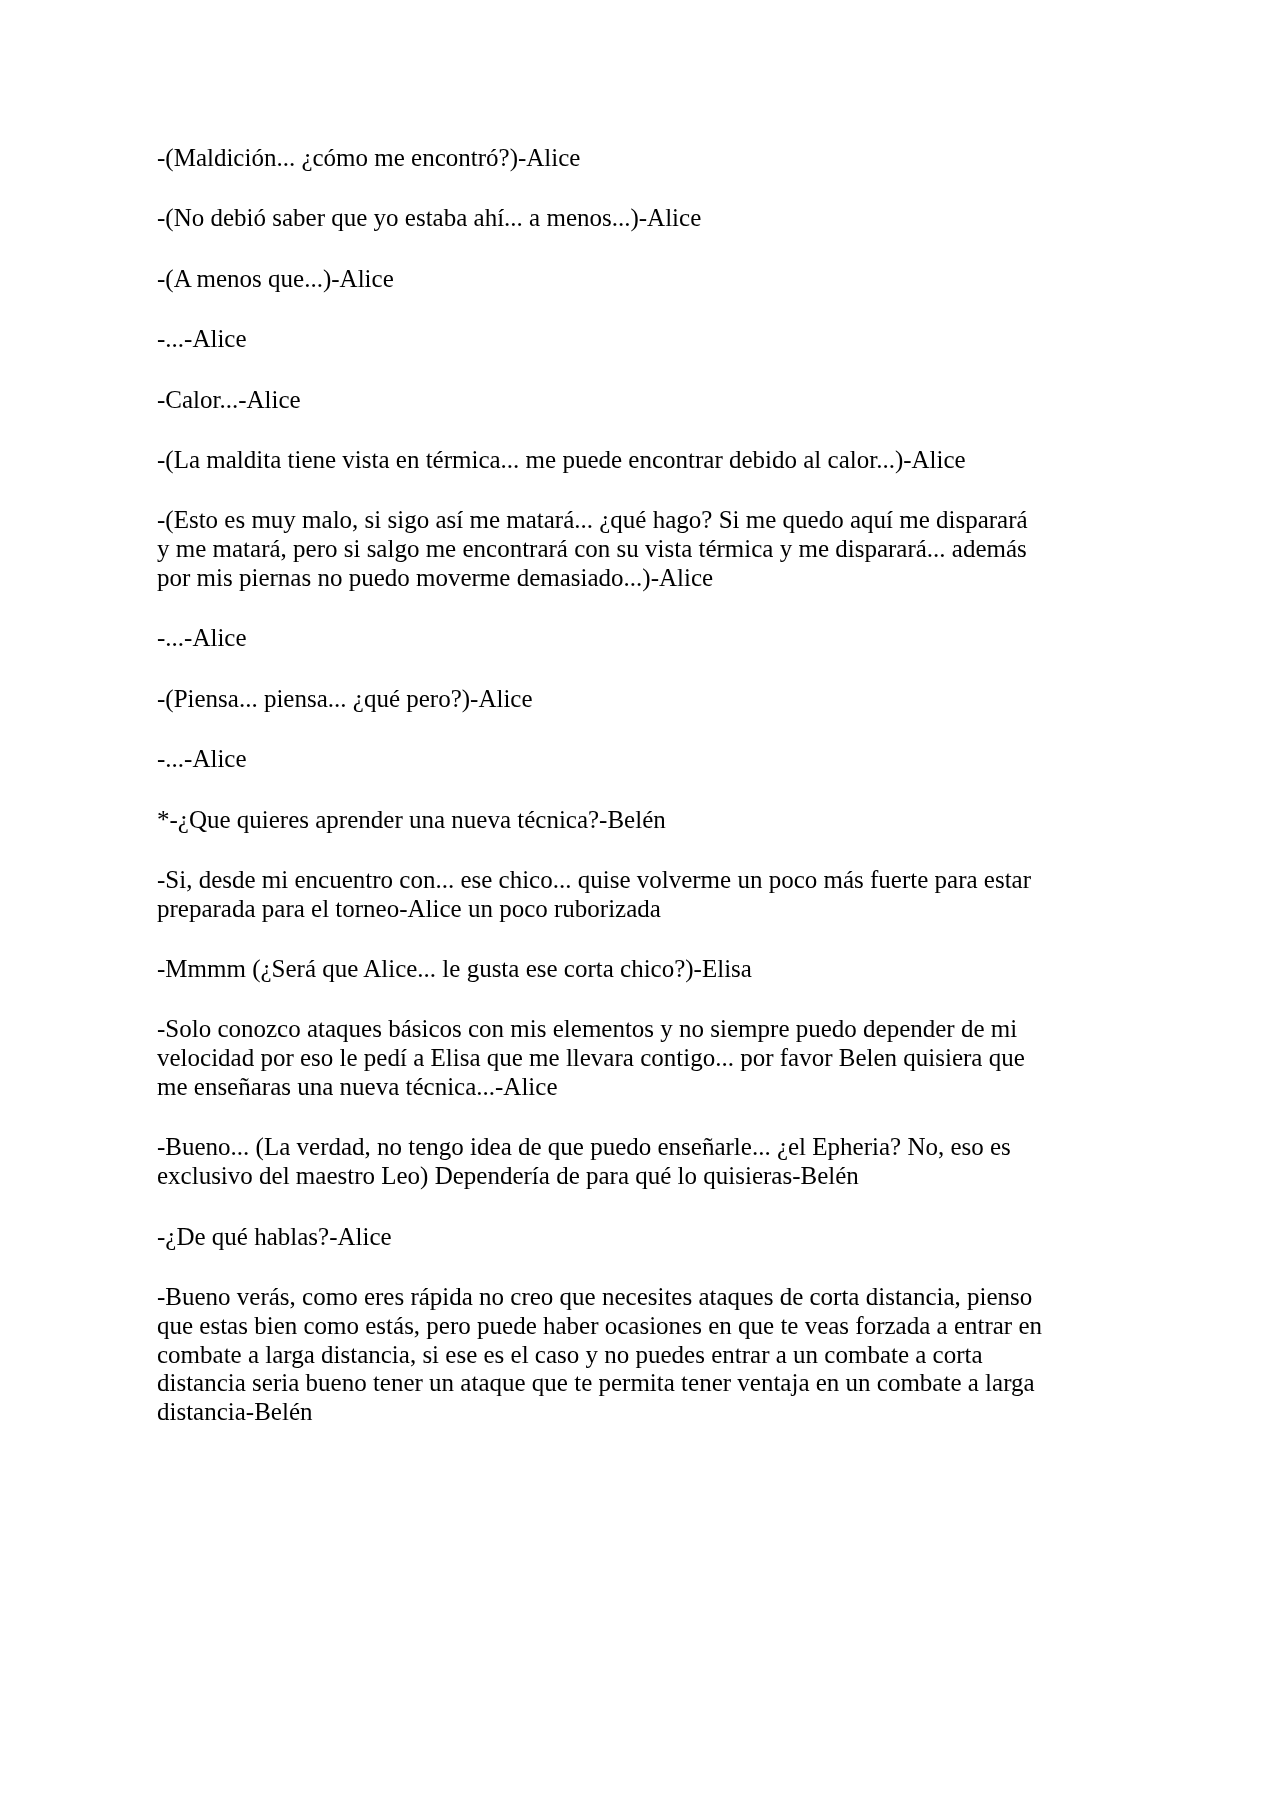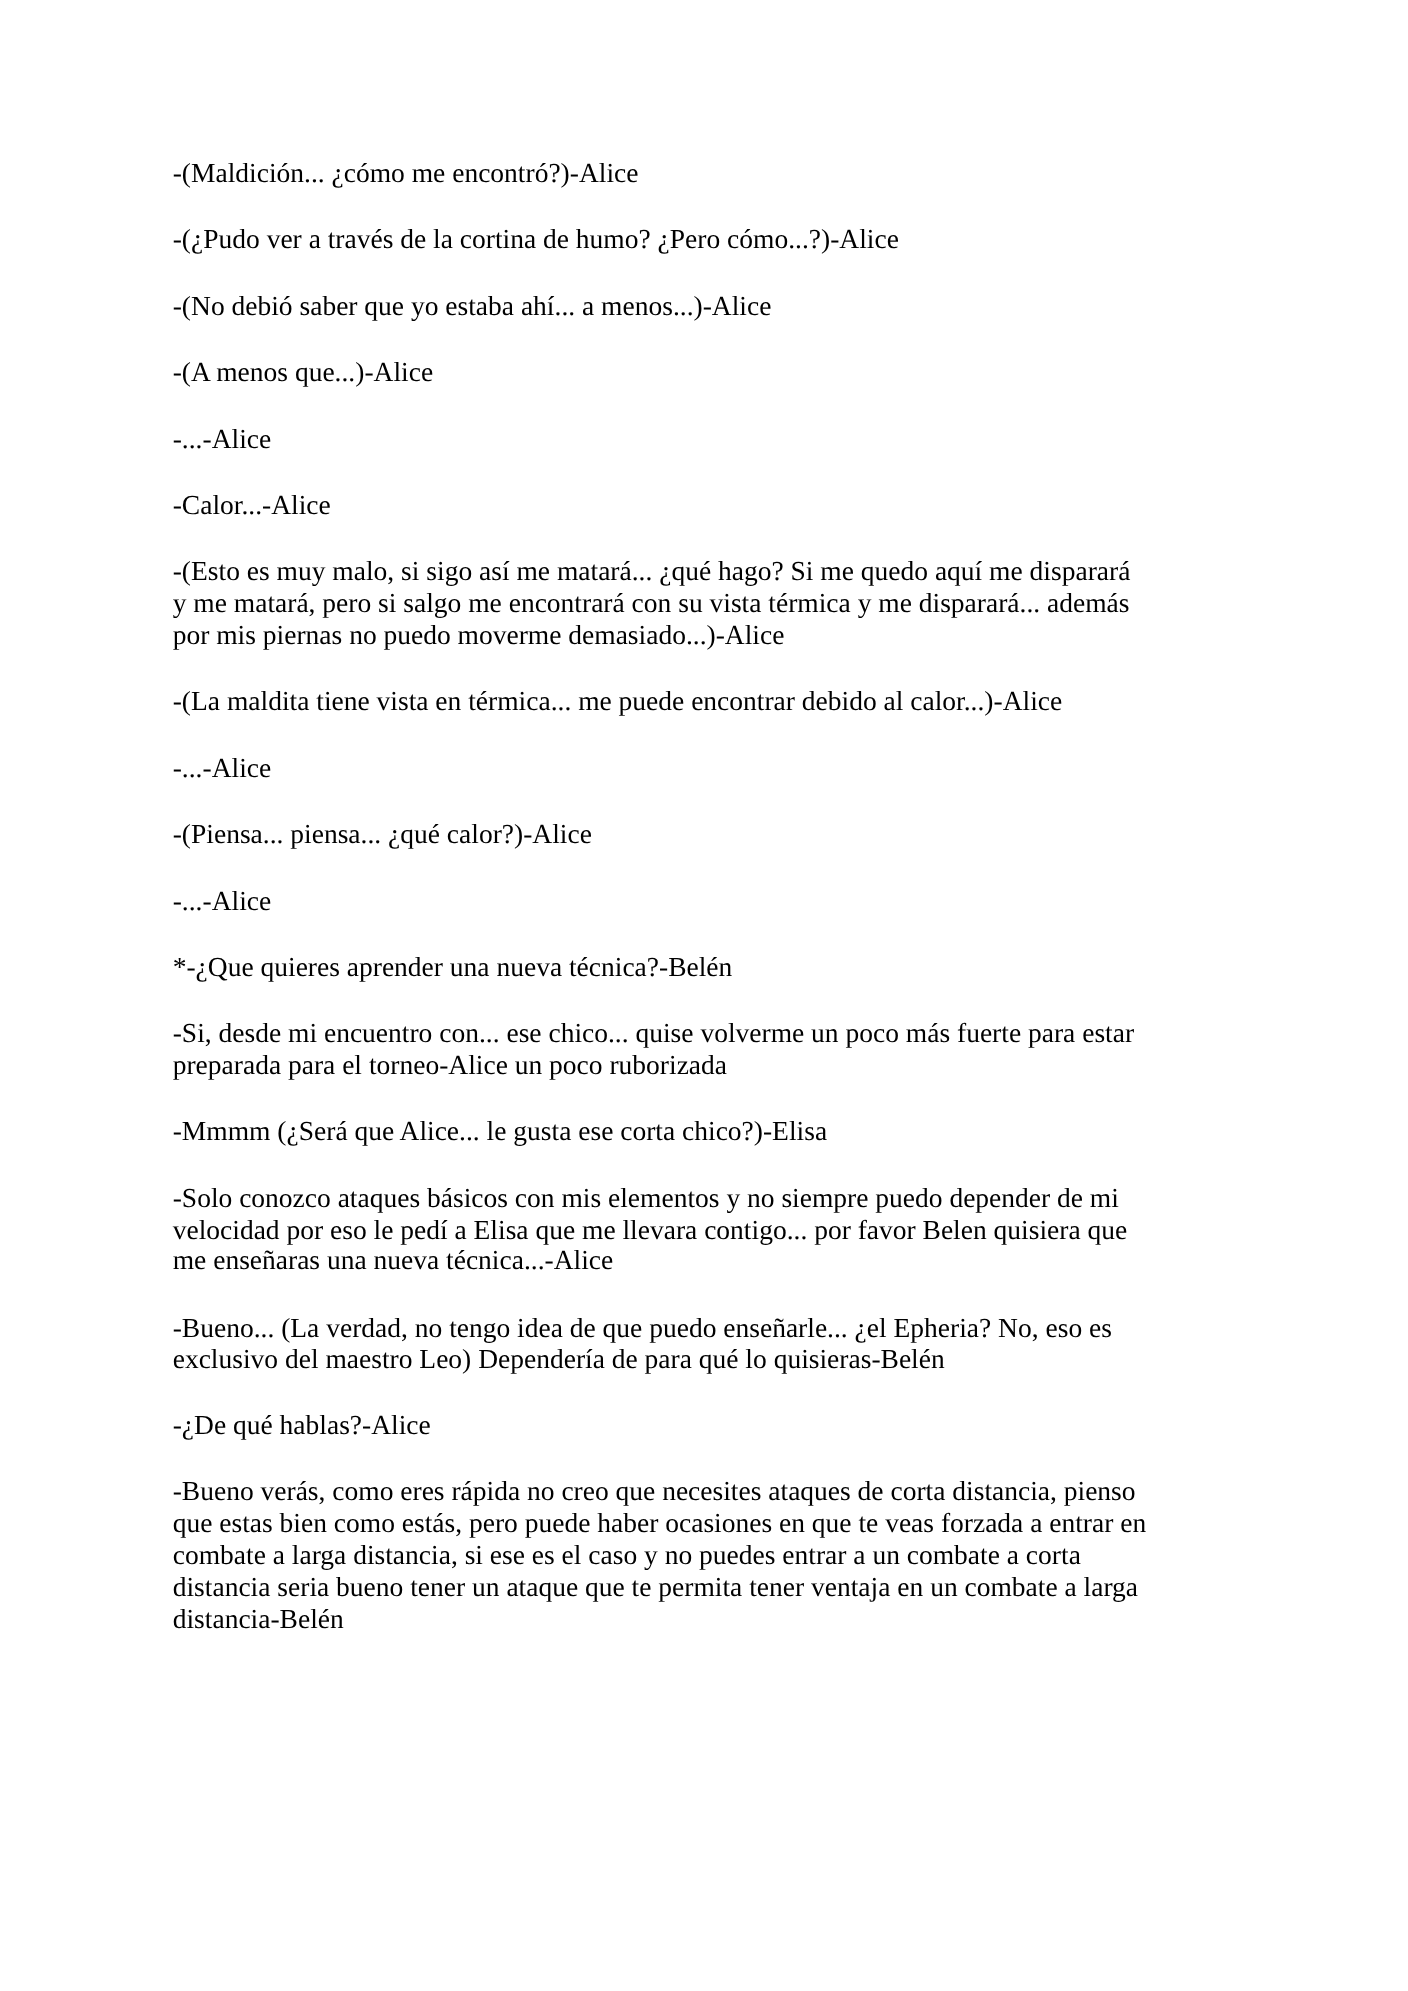--- a/index.html
+++ b/index.html
@@ -28,31 +28,30 @@
     color: #000000;
     white-space: pre-line; 
     max-width: 1010px;
   }
 </style>
 </head>
 <body>
 
 <div class="page">
   <p class="para">-(Maldición... ¿cómo me encontró?)-Alice</p>
-  <p class="para">-(¿Pudo ver a través de la cortina de humo? ¿Pero cómo...?)-Alice</p>
   <p class="para">-(No debió saber que yo estaba ahí... a menos...)-Alice</p>
   <p class="para">-(A menos que...)-Alice</p>
   <p class="para">-...-Alice</p>
   <p class="para">-Calor...-Alice</p>
+  <p class="para">-(La maldita tiene vista en térmica... me puede encontrar debido al calor...)-Alice</p>
   <p class="para">-(Esto es muy malo, si sigo así me matará... ¿qué hago? Si me quedo aquí me disparará
 y me matará, pero si salgo me encontrará con su vista térmica y me disparará... además
 por mis piernas no puedo moverme demasiado...)-Alice</p>
-  <p class="para">-(La maldita tiene vista en térmica... me puede encontrar debido al calor...)-Alice</p>
   <p class="para">-...-Alice</p>
-  <p class="para">-(Piensa... piensa... ¿qué calor?)-Alice</p>
+  <p class="para">-(Piensa... piensa... ¿qué pero?)-Alice</p>
   <p class="para">-...-Alice</p>
   <p class="para">*-¿Que quieres aprender una nueva técnica?-Belén</p>
   <p class="para">-Si, desde mi encuentro con... ese chico... quise volverme un poco más fuerte para estar
 preparada para el torneo-Alice un poco ruborizada</p>
   <p class="para">-Mmmm (¿Será que Alice... le gusta ese corta chico?)-Elisa</p>
   <p class="para">-Solo conozco ataques básicos con mis elementos y no siempre puedo depender de mi
 velocidad por eso le pedí a Elisa que me llevara contigo... por favor Belen quisiera que
 me enseñaras una nueva técnica...-Alice</p>
   <p class="para">-Bueno... (La verdad, no tengo idea de que puedo enseñarle... ¿el Epheria? No, eso es
 exclusivo del maestro Leo) Dependería de para qué lo quisieras-Belén</p>

